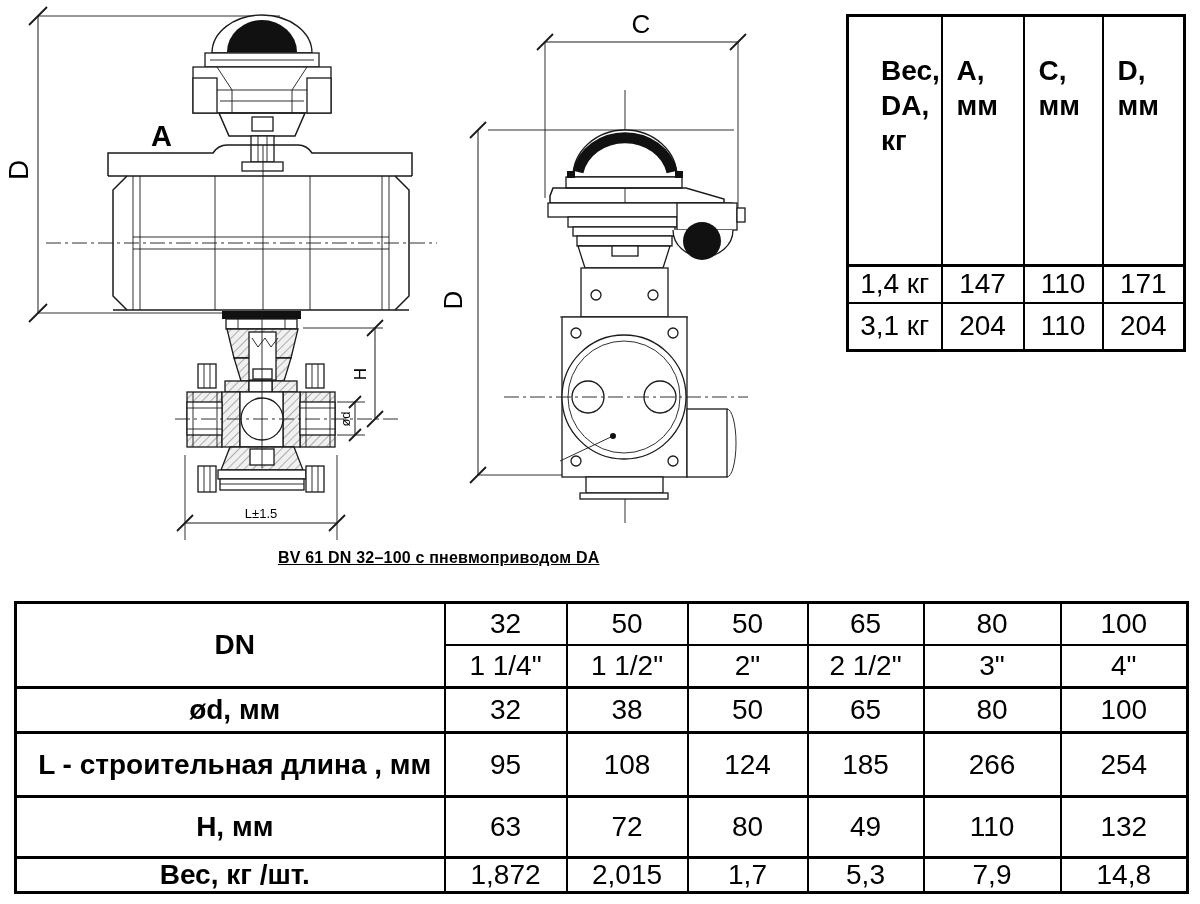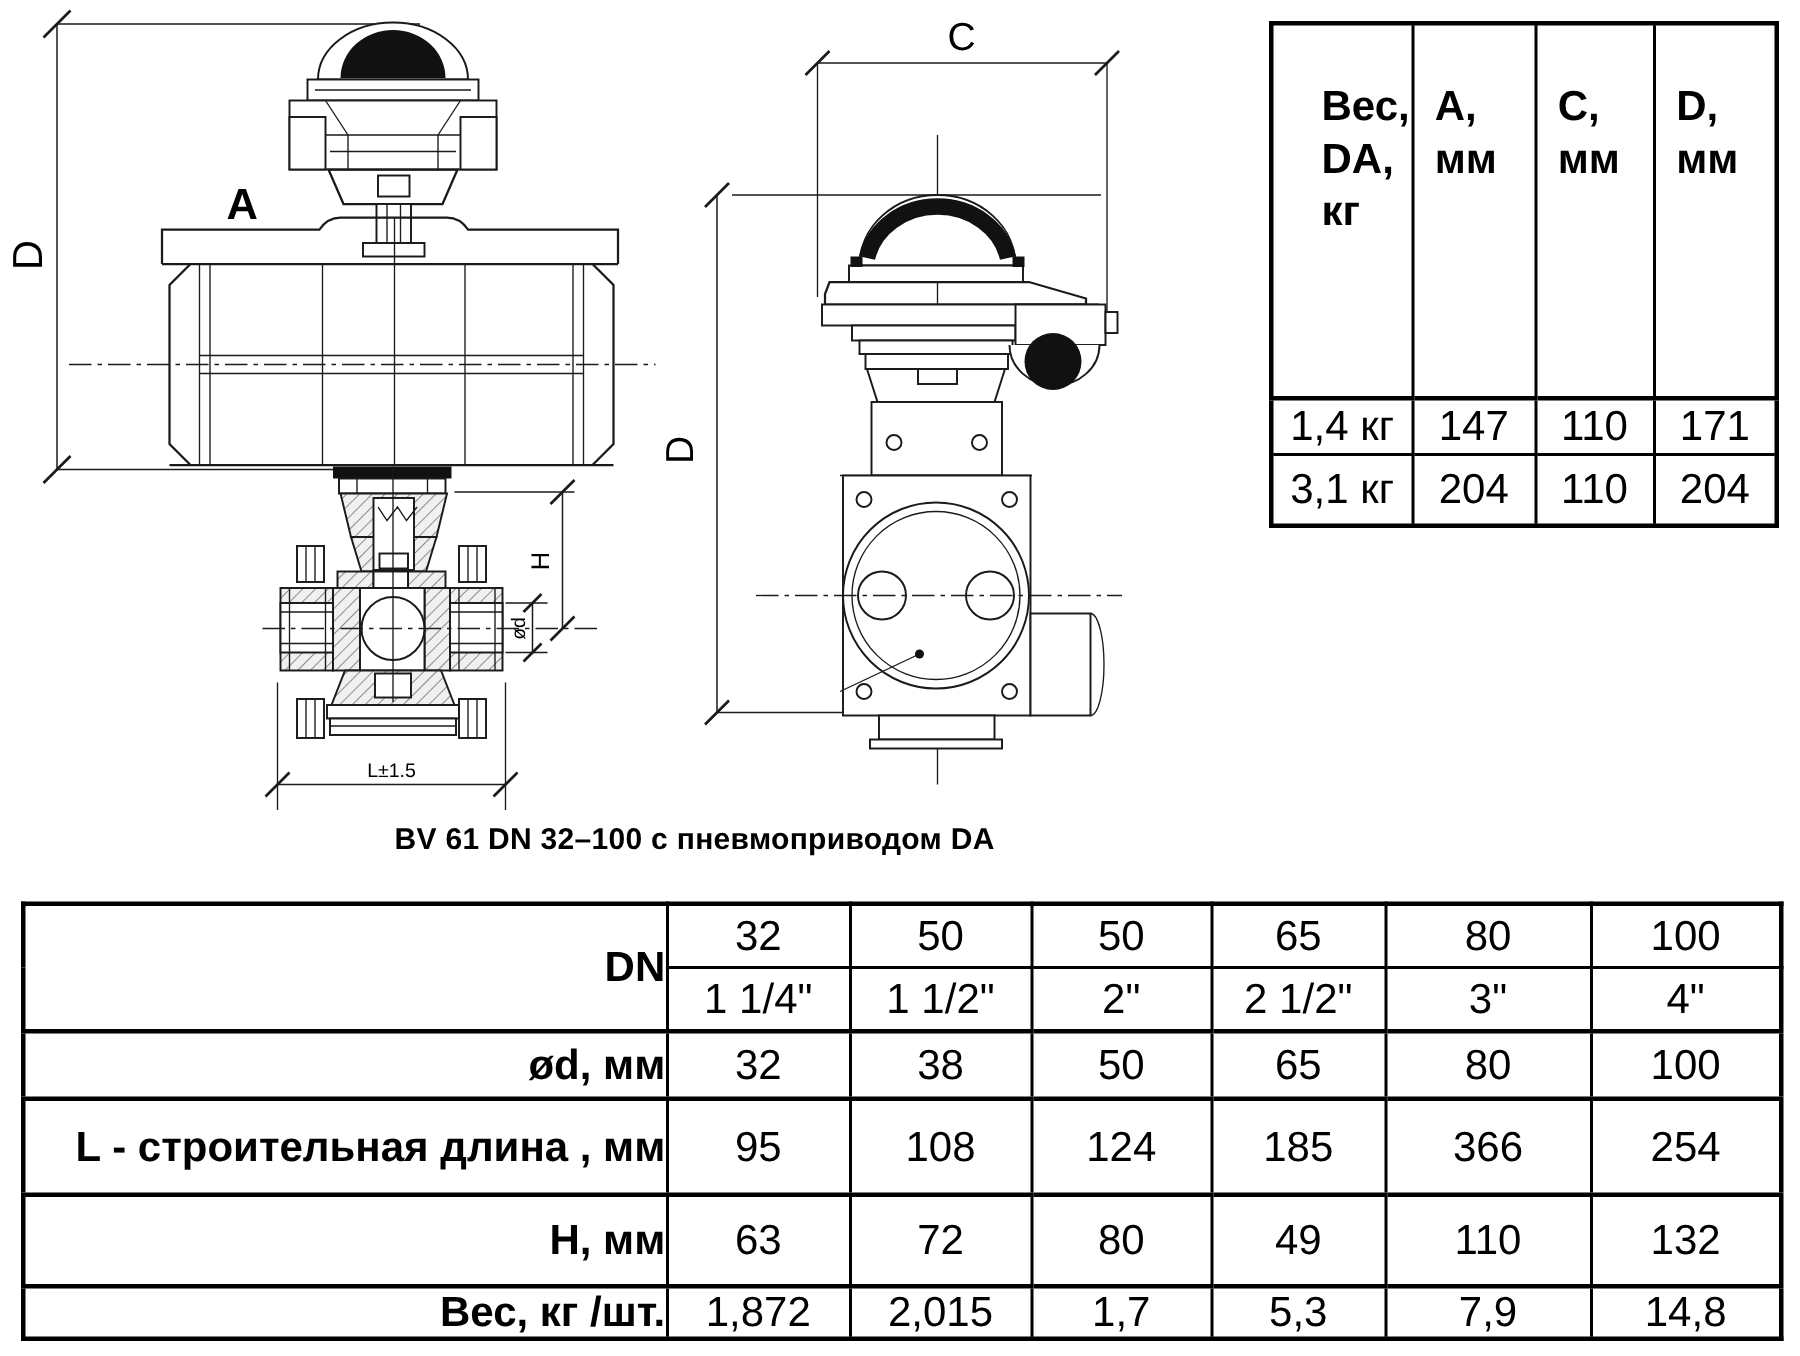--- a/index.html
+++ b/index.html
@@ -19,26 +19,26 @@
   table{border-collapse:collapse;table-layout:fixed;background:#fff;}
   td{border:2px solid #000;font-family:"Liberation Sans",sans-serif;
      font-size:28px;text-align:center;vertical-align:middle;padding:0;overflow:hidden;}
   #actuator-table{position:absolute;left:846px;top:14px;width:337px;border:3px solid #000;}
   #actuator-table td.hdr{vertical-align:top;text-align:left;font-weight:bold;
      white-space:pre-line;line-height:1.25;padding-top:36px;border-bottom:3px solid #000;}
   #actuator-table td.hdr.first{padding-left:32px;}
   #actuator-table td.hdr.rest{padding-left:14px;}
 
   #valve-table{position:absolute;left:14px;top:601px;width:1172px;border:3px solid #000;}
-  #valve-table td.rowlabel{text-align:right;font-weight:bold;padding-left:9px;}
+  #valve-table td.rowlabel{text-align:center;font-weight:bold;padding-left:9px;}
   #valve-table td.bt3{border-top-width:3px;}
   #valve-table tr.dn-sub td{border-top-width:2px;}
 
-  #caption{position:absolute;left:263px;top:549px;font-size:20px;font-weight:bold;
-     letter-spacing:0.2px;white-space:nowrap;}
+  #caption{position:absolute;left:278px;top:549px;font-size:16px;font-weight:bold;
+     letter-spacing:0.2px;white-space:nowrap;text-decoration:underline;}
 </style>
 </head>
 <body>
 
 <div id="page">
 
 <svg width="845" height="570" viewBox="0 0 845 570">
   <defs>
     <pattern id="hatch" width="6" height="6" patternUnits="userSpaceOnUse" patternTransform="rotate(45)">
       <rect width="6" height="6" fill="#f0f0f0"></rect>
@@ -289,21 +289,21 @@
     <td class="bt3">65</td>
     <td class="bt3">80</td>
     <td class="bt3">100</td>
   </tr>
   <tr style="height:64px">
     <td class="rowlabel bt3">L - строительная длина , мм</td>
     <td class="bt3">95</td>
     <td class="bt3">108</td>
     <td class="bt3">124</td>
     <td class="bt3">185</td>
-    <td class="bt3">366</td>
+    <td class="bt3">266</td>
     <td class="bt3">254</td>
   </tr>
   <tr style="height:61px">
     <td class="rowlabel bt3">H, мм</td>
     <td class="bt3">63</td>
     <td class="bt3">72</td>
     <td class="bt3">80</td>
     <td class="bt3">49</td>
     <td class="bt3">110</td>
     <td class="bt3">132</td>

